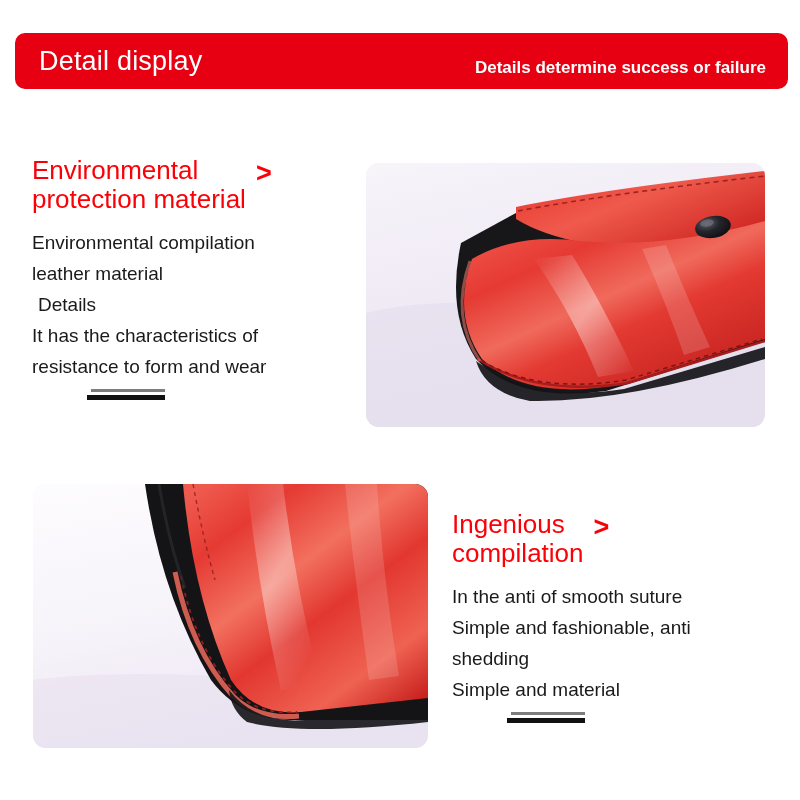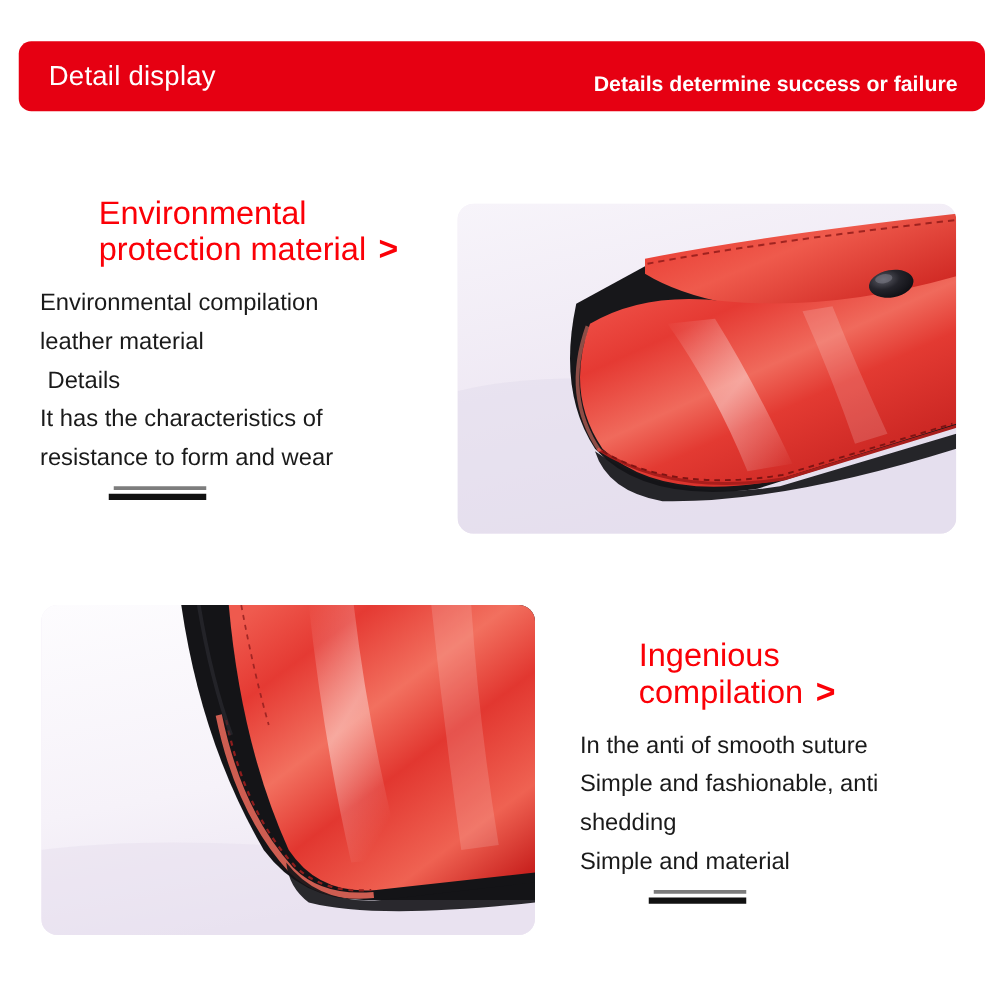--- a/index.html
+++ b/index.html
@@ -27,21 +27,21 @@
     width: 773px;
     height: 56px;
     background: #e60012;
     border-radius: 10px;
     display: flex;
     align-items: center;
     justify-content: space-between;
   }
   .header-title {
     color: #ffffff;
-    font-size: 22px;
+    font-size: 27px;
     font-weight: 400;
     letter-spacing: 0.2px;
     padding-left: 24px;
     white-space: nowrap;
   }
   .header-sub {
     color: #ffffff;
     font-size: 17px;
     font-weight: 700;
     padding-right: 22px;
@@ -57,23 +57,22 @@
     font-size: 26px;
     line-height: 29px;
     font-weight: 400;
     white-space: pre-line;
     display: inline-block;
     vertical-align: top;
   }
 
   .heading-row {
     display: flex;
-    align-items: flex-end;
+    align-items: flex-start;
     gap: 10px;
-    margin-left: 47px;
   }
 
   .chevron {
     color: #fb0007;
     font-size: 27px;
     font-weight: 700;
     line-height: 30px;
     margin-top: 2px;
     font-family: "Liberation Sans", sans-serif;
   }
@@ -245,21 +244,21 @@
       <path d="M142 88 Q158 166 200 212 Q224 236 266 232" fill="none" stroke="#ef6a5c" stroke-width="5" opacity="0.85"></path>
       <path d="M148 92 Q163 166 203 209 Q226 231 264 228" fill="none" stroke="#8f1d1d" stroke-width="1.8" stroke-dasharray="4 4.5"></path>
 
       <path d="M196 206 Q222 240 272 236 L395 222 L395 238 Q268 252 214 238 Q198 226 196 206 Z" fill="#141417" opacity="0.9"></path>
 
       <path d="M126 0 Q136 60 152 104" fill="none" stroke="#2a2a30" stroke-width="3" opacity="0.7"></path>
       <path d="M160 0 Q170 54 182 96" fill="none" stroke="#8f1d1d" stroke-width="1.4" stroke-dasharray="4 4" opacity="0.8"></path>
     </svg>
   </div>
 
-  <div class="feature-block" style="left:464px; top:510px; width:320px;">
+  <div class="feature-block" style="left:452px; top:510px; width:320px;">
 
     <div class="heading-row">
       <div class="feature-heading">Ingenious
 compilation</div>
       <div class="chevron">&gt;</div>
     </div>
 
     <div class="feature-lines">
       <div class="feature-line">In the anti of smooth suture</div>
       <div class="feature-line">Simple and fashionable, anti

